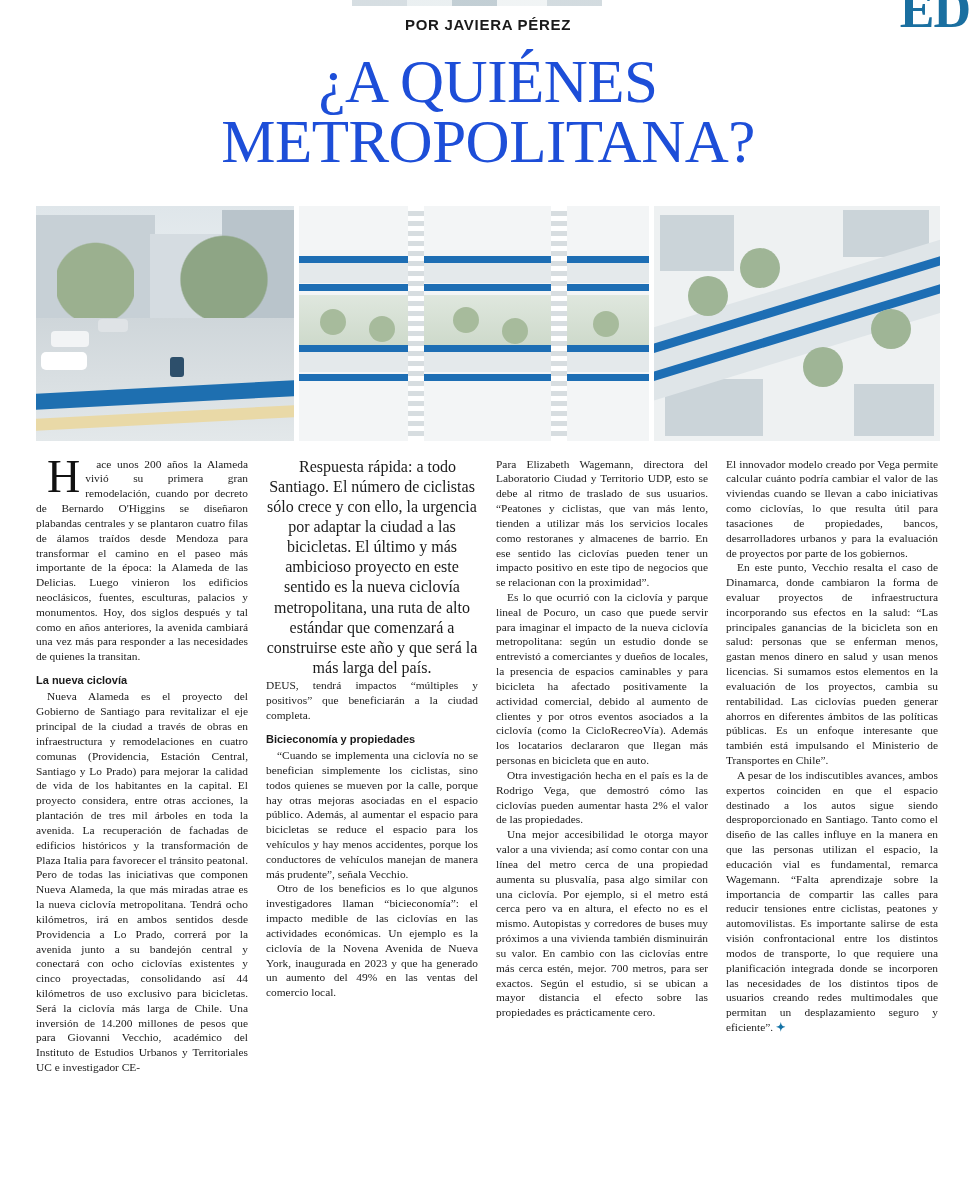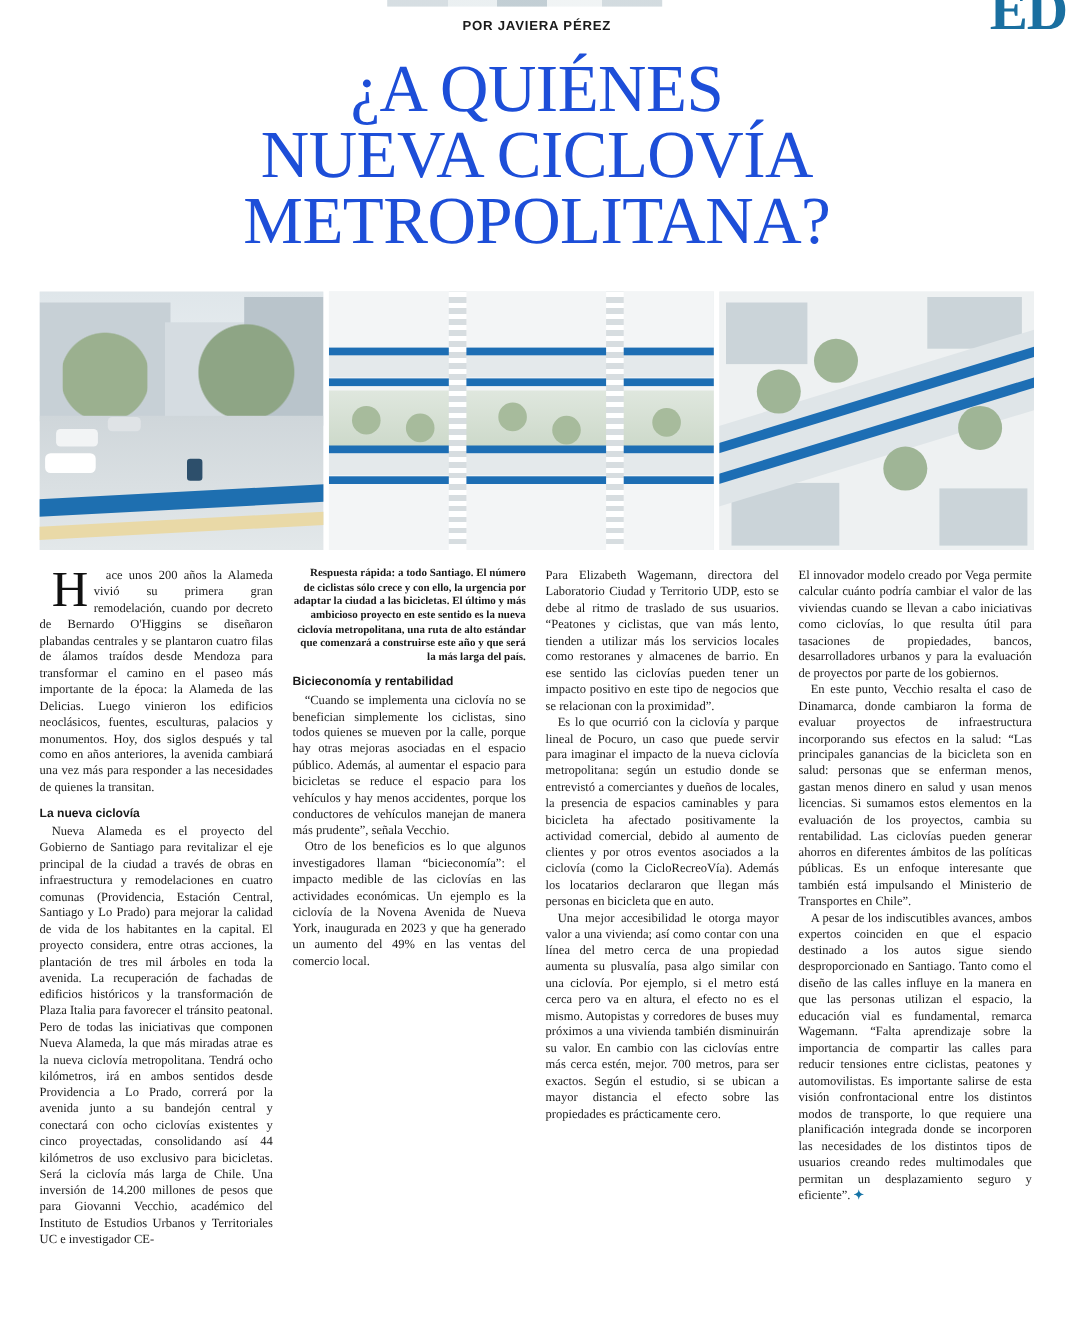--- a/index.html
+++ b/index.html
@@ -30,21 +30,21 @@
     background: linear-gradient(90deg,#cfd8dd 0 22%, #e7edef 22% 40%, #b8c6cd 40% 58%, #eef2f3 58% 78%, #cbd5da 78% 100%);
     opacity: .85;
   }
   .byline {
     position: absolute;
     left: 0; right: 0;
     top: 16px;
     text-align: center;
     font-family: "Liberation Sans", sans-serif;
     font-weight: bold;
-    font-size: 12px;
+    font-size: 15px;
     letter-spacing: .7px;
     color: #1a1a1a;
   }
   .masthead {
     position: absolute;
     right: 6px;
     top: -16px;
     font-family: "Liberation Serif", serif;
     font-weight: bold;
     font-size: 52px;
@@ -141,24 +141,24 @@
   .col p { margin: 0; text-indent: 11px; }
   .col p.noindent { text-indent: 0; }
   .sub {
     font-family: "Liberation Sans", sans-serif;
     font-weight: bold;
     font-size: 11px;
     margin: 9px 0 2px 0;
     text-align: left;
   }
   .lead {
-    font-weight: bold;
-    font-size: 10px;
+    font-weight: normal;
+    font-size: 16px;
     line-height: 1.26;
-    text-align: right;
+    text-align: center;
     margin: 0 0 8px 0;
     text-indent: 0;
   }
   .dropcap-para { text-indent: 0; }
   .dropcap {
     float: left;
     font-family: "Liberation Serif", serif;
     font-size: 46px;
     line-height: 34px;
     padding: 3px 5px 0 0;
@@ -171,21 +171,20 @@
 <body>
 
 <div class="top-strip">
   <div class="top-thumb"></div>
   <div class="byline">POR JAVIERA PÉREZ</div>
   <div class="masthead">ED</div>
 </div>
 
 <h1 class="headline">
   <span class="l">¿A QUIÉNES</span>
-  <span class="l">NUEVA CICLOVÍA</span>
   <span class="l">METROPOLITANA?</span>
 </h1>
 
 <div class="images">
 
   <div class="img left">
     <div class="sky"></div>
     <div class="bldgA"></div>
       <div class="bldgB"></div>
       <div class="bldgC"></div>
@@ -238,28 +237,30 @@
 <div class="body-wrap">
 
   <div class="col">
     <p class="dropcap-para"><span class="dropcap">H</span><span>ace unos 200 años la Alameda vivió su primera gran remodelación, cuando por decreto de Bernardo O'Higgins se diseñaron plabandas centrales y se plantaron cuatro filas de álamos traídos desde Mendoza para transformar el camino en el paseo más importante de la época: la Alameda de las Delicias. Luego vinieron los edificios neoclásicos, fuentes, esculturas, palacios y monumentos. Hoy, dos siglos después y tal como en años anteriores, la avenida cambiará una vez más para responder a las necesidades de quienes la transitan.</span></p>
     <h2 class="sub">La nueva ciclovía</h2>
     <p>Nueva Alameda es el proyecto del Gobierno de Santiago para revitalizar el eje principal de la ciudad a través de obras en infraestructura y remodelaciones en cuatro comunas (Providencia, Estación Central, Santiago y Lo Prado) para mejorar la calidad de vida de los habitantes en la capital. El proyecto considera, entre otras acciones, la plantación de tres mil árboles en toda la avenida. La recuperación de fachadas de edificios históricos y la transformación de Plaza Italia para favorecer el tránsito peatonal. Pero de todas las iniciativas que componen Nueva Alameda, la que más miradas atrae es la nueva ciclovía metropolitana. Tendrá ocho kilómetros, irá en ambos sentidos desde Providencia a Lo Prado, correrá por la avenida junto a su bandejón central y conectará con ocho ciclovías existentes y cinco proyectadas, consolidando así 44 kilómetros de uso exclusivo para bicicletas. Será la ciclovía más larga de Chile. Una inversión de 14.200 millones de pesos que para Giovanni Vecchio, académico del Instituto de Estudios Urbanos y Territoriales UC e investigador CE-</p>
   </div>
 
   <div class="col">
     <p class="lead">Respuesta rápida: a todo Santiago. El número de ciclistas sólo crece y con ello, la urgencia por adaptar la ciudad a las bicicletas. El último y más ambicioso proyecto en este sentido es la nueva ciclovía metropolitana, una ruta de alto estándar que comenzará a construirse este año y que será la más larga del país.</p>
-    <h2 class="sub">Bicieconomía y rentabilidad</h2>
+    <p class="noindent">DEUS, tendrá impactos “múltiples y positivos” que beneficiarán a la ciudad completa.</p>
+    <h2 class="sub">Bicieconomía y propiedades</h2>
     <p>“Cuando se implementa una ciclovía no se benefician simplemente los ciclistas, sino todos quienes se mueven por la calle, porque hay otras mejoras asociadas en el espacio público. Además, al aumentar el espacio para bicicletas se reduce el espacio para los vehículos y hay menos accidentes, porque los conductores de vehículos manejan de manera más prudente”, señala Vecchio.</p>
     <p>Otro de los beneficios es lo que algunos investigadores llaman “bicieconomía”: el impacto medible de las ciclovías en las actividades económicas. Un ejemplo es la ciclovía de la Novena Avenida de Nueva York, inaugurada en 2023 y que ha generado un aumento del 49% en las ventas del comercio local.</p>
   </div>
 
   <div class="col">
     <p class="noindent">Para Elizabeth Wagemann, directora del Laboratorio Ciudad y Territorio UDP, esto se debe al ritmo de traslado de sus usuarios. “Peatones y ciclistas, que van más lento, tienden a utilizar más los servicios locales como restoranes y almacenes de barrio. En ese sentido las ciclovías pueden tener un impacto positivo en este tipo de negocios que se relacionan con la proximidad”.</p>
     <p>Es lo que ocurrió con la ciclovía y parque lineal de Pocuro, un caso que puede servir para imaginar el impacto de la nueva ciclovía metropolitana: según un estudio donde se entrevistó a comerciantes y dueños de locales, la presencia de espacios caminables y para bicicleta ha afectado positivamente la actividad comercial, debido al aumento de clientes y por otros eventos asociados a la ciclovía (como la CicloRecreoVía). Además los locatarios declararon que llegan más personas en bicicleta que en auto.</p>
+    <p>Otra investigación hecha en el país es la de Rodrigo Vega, que demostró cómo las ciclovías pueden aumentar hasta 2% el valor de las propiedades.</p>
     <p>Una mejor accesibilidad le otorga mayor valor a una vivienda; así como contar con una línea del metro cerca de una propiedad aumenta su plusvalía, pasa algo similar con una ciclovía. Por ejemplo, si el metro está cerca pero va en altura, el efecto no es el mismo. Autopistas y corredores de buses muy próximos a una vivienda también disminuirán su valor. En cambio con las ciclovías entre más cerca estén, mejor. 700 metros, para ser exactos. Según el estudio, si se ubican a mayor distancia el efecto sobre las propiedades es prácticamente cero.</p>
   </div>
 
   <div class="col">
     <p class="noindent">El innovador modelo creado por Vega permite calcular cuánto podría cambiar el valor de las viviendas cuando se llevan a cabo iniciativas como ciclovías, lo que resulta útil para tasaciones de propiedades, bancos, desarrolladores urbanos y para la evaluación de proyectos por parte de los gobiernos.</p>
     <p>En este punto, Vecchio resalta el caso de Dinamarca, donde cambiaron la forma de evaluar proyectos de infraestructura incorporando sus efectos en la salud: “Las principales ganancias de la bicicleta son en salud: personas que se enferman menos, gastan menos dinero en salud y usan menos licencias. Si sumamos estos elementos en la evaluación de los proyectos, cambia su rentabilidad. Las ciclovías pueden generar ahorros en diferentes ámbitos de las políticas públicas. Es un enfoque interesante que también está impulsando el Ministerio de Transportes en Chile”.</p>
     <p><span>A pesar de los indiscutibles avances, ambos expertos coinciden en que el espacio destinado a los autos sigue siendo desproporcionado en Santiago. Tanto como el diseño de las calles influye en la manera en que las personas utilizan el espacio, la educación vial es fundamental, remarca Wagemann. “Falta aprendizaje sobre la importancia de compartir las calles para reducir tensiones entre ciclistas, peatones y automovilistas. Es importante salirse de esta visión confrontacional entre los distintos modos de transporte, lo que requiere una planificación integrada donde se incorporen las necesidades de los distintos tipos de usuarios creando redes multimodales que permitan un desplazamiento seguro y eficiente”.</span> <span class="endmark">✦</span></p>
   </div>
 
 </div>

